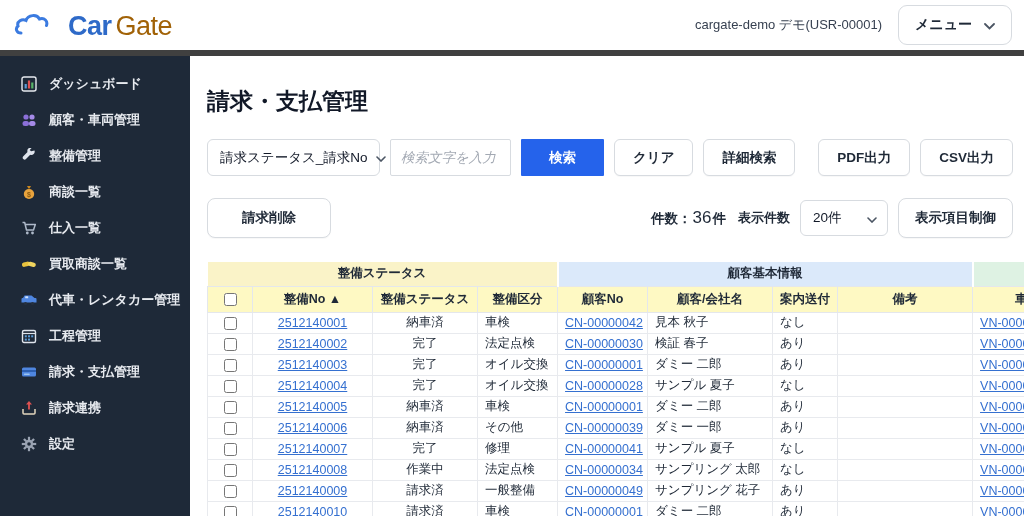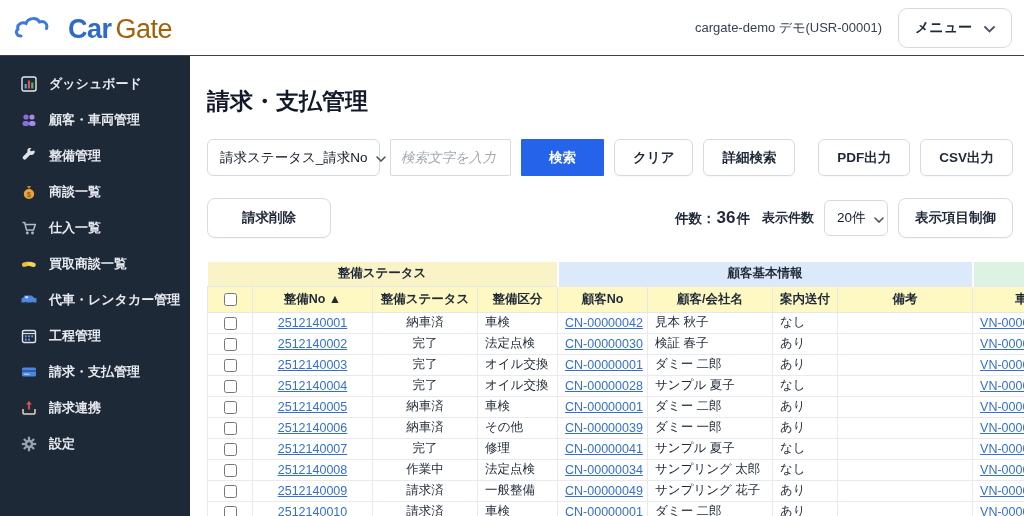--- a/index.html
+++ b/index.html
@@ -4,21 +4,21 @@
 <style>
   * { box-sizing: border-box; }
   html,body { margin:0; padding:0; }
   body {
     width:1024px; height:516px; overflow:hidden; background:#fff;
     font-family:"Liberation Sans","DejaVu Sans",sans-serif; color:#1f2937;
   }
   
   .topbar {
     position:absolute; top:0; left:0; width:1024px; height:56px; background:#fff;
-    border-bottom:1px solid #404040; display:flex; align-items:center;
+    border-bottom:6px solid #404040; display:flex; align-items:center;
     justify-content:space-between; padding:0 12px 0 14px; z-index:5;
   }
   .logo { display:flex; align-items:flex-end; gap:4px; }
   .logo-car { font-size:27px; font-weight:bold; color:#2e6ac8; letter-spacing:-0.5px; }
   .logo-gate { font-size:27px; font-weight:500; color:#a16207; letter-spacing:-0.5px; }
   .topbar-right { display:flex; align-items:center; gap:16px; }
   .user-label { font-size:13px; color:#374151; }
   .menu-btn {
     display:flex; align-items:center; gap:12px; background:#fff;
     border:1px solid #d7dbe0; border-radius:9px; padding:10px 16px;
@@ -56,23 +56,23 @@
   }
   .btn-primary {
     height:37px; background:#2563eb; color:#fff; border:none; border-radius:1px;
     padding:0 28px; font-size:13.5px; font-weight:600; cursor:pointer;
   }
   .spacer { flex:1; }
   .action-row { display:flex; align-items:center; margin-top:20px; }
   .btn-delete { height:40px; border-radius:8px; padding:0 34px; }
   .action-right { margin-left:auto; display:flex; align-items:center; gap:10px; }
   .count { font-size:13.5px; font-weight:600; display:flex; align-items:baseline; }
-  .count b { font-size:17px; font-weight:700; margin:12px 1px; }
+  .count b { font-size:17px; font-weight:400; margin:12px 1px; }
   .page-size-label { font-size:13px; font-weight:600; margin-left:2px; }
-  .sel-size { width:64px; height:36px; }
+  .sel-size { width:88px; height:36px; }
   .btn-columns { height:40px; border-radius:8px; padding:0 16px; }
   
   .table-wrap { margin-top:22px; width:817px; margin-right:-11px; overflow:hidden; }
   table { border-collapse:collapse; table-layout:fixed; width:875px; font-size:12.5px; }
   .group-th { height:24px; font-size:12.5px; font-weight:bold; color:#1f2937; border-right:2px solid #fff; text-align:center; }
   .g-yellow { background:#faf3c8; }
   .g-blue { background:#dbe9fa; }
   .g-green { background:#def2e3; border-right:none; }
   th.col-th {
     background:#fef9c3; height:26px; font-weight:bold; font-size:12.5px;

